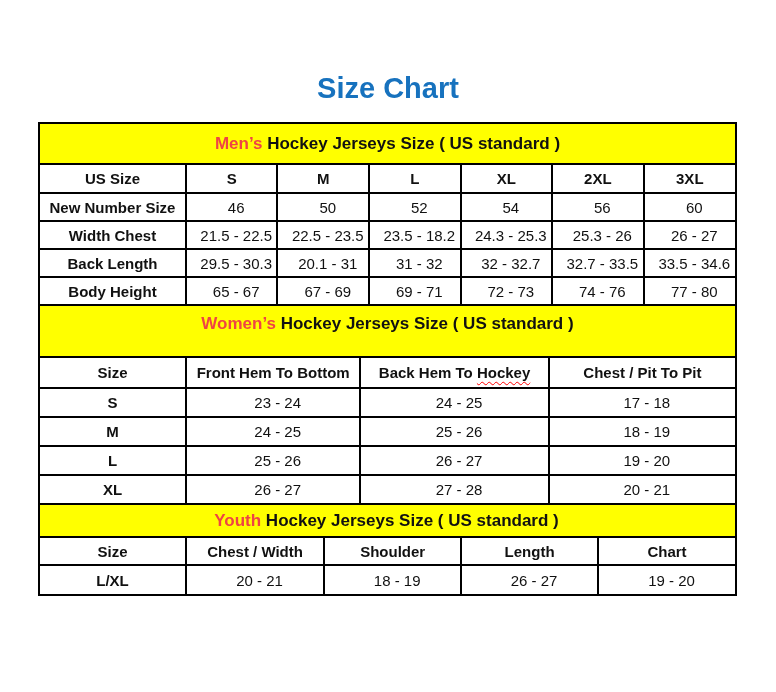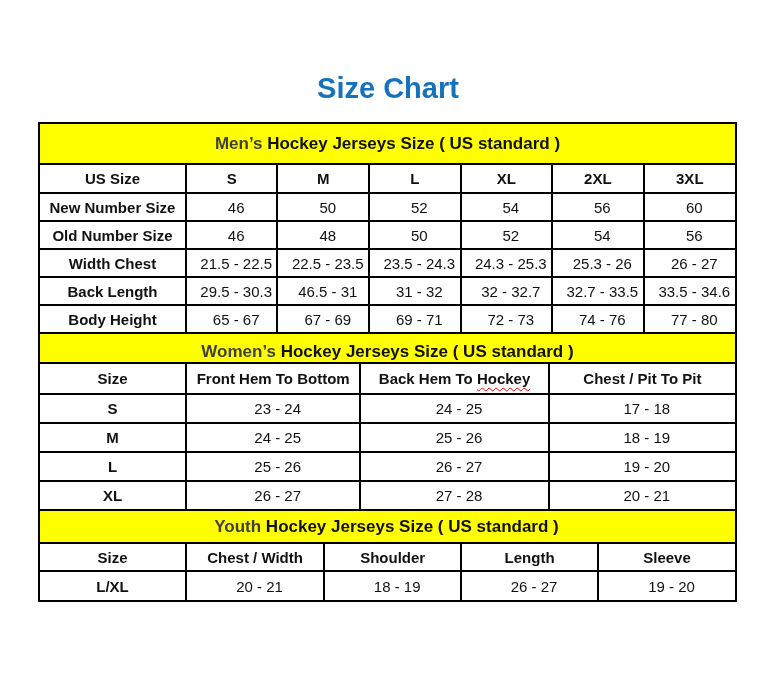--- a/index.html
+++ b/index.html
@@ -38,23 +38,23 @@
   }
   .section-title{
     background:#ffff00;
     border-bottom:2px solid #000000;
     text-align:center;
     font-size:17px;
     font-weight:bold;
     color:#111111;
   }
   .section-title.men{   padding:10px 0 9px 0; }
-  .section-title.women{ padding:8px 0 0 0; }
+  .section-title.women{ padding:8px 0 22px 0; }
   .section-title.youth{ padding:6px 2px 5px 0; }
-  .section-title .accent{ color:#404040; }
+  .section-title .accent{ color:#ef4444; }
 
   table{
     width:100%;
     border-collapse:collapse;
     table-layout:fixed;
   }
   th,td{
     border:2px solid #000000;
     text-align:center;
     vertical-align:middle;
@@ -121,41 +121,32 @@
       <tr>
         <td class="rowlabel">New Number Size</td>
         <td class="val">46</td>
         <td class="val">50</td>
         <td class="val">52</td>
         <td class="val">54</td>
         <td class="val">56</td>
         <td class="val">60</td>
       </tr>
       <tr>
-        <td class="rowlabel">Old Number Size</td>
-        <td class="val">46</td>
-        <td class="val">48</td>
-        <td class="val">50</td>
-        <td class="val">52</td>
-        <td class="val">54</td>
-        <td class="val">56</td>
-      </tr>
-      <tr>
         <td class="rowlabel">Width Chest</td>
         <td class="val">21.5 - 22.5</td>
         <td class="val">22.5 - 23.5</td>
-        <td class="val">23.5 - 24.3</td>
+        <td class="val">23.5 - 18.2</td>
         <td class="val">24.3 - 25.3</td>
         <td class="val">25.3 - 26</td>
         <td class="val">26 - 27</td>
       </tr>
       <tr>
         <td class="rowlabel">Back Length</td>
         <td class="val">29.5 - 30.3</td>
-        <td class="val">46.5 - 31</td>
+        <td class="val">20.1 - 31</td>
         <td class="val">31 - 32</td>
         <td class="val">32 - 32.7</td>
         <td class="val">32.7 - 33.5</td>
         <td class="val">33.5 - 34.6</td>
       </tr>
       <tr>
         <td class="rowlabel">Body Height</td>
         <td class="val">65 - 67</td>
         <td class="val">67 - 69</td>
         <td class="val">69 - 71</td>
@@ -222,21 +213,21 @@
           <col style="width:19.7%">
           <col style="width:19.7%">
           <col style="width:19.7%">
       </colgroup>
       <tbody>
           <tr>
         <th>Size</th>
         <th>Chest / Width</th>
         <th>Shoulder</th>
         <th>Length</th>
-        <th>Sleeve</th>
+        <th>Chart</th>
       </tr>
       <tr>
         <td class="rowlabel">L/XL</td>
         <td class="val">20 - 21</td>
         <td class="val">18 - 19</td>
         <td class="val">26 - 27</td>
         <td class="val">19 - 20</td>
       </tr>
     </tbody>
       </table>

